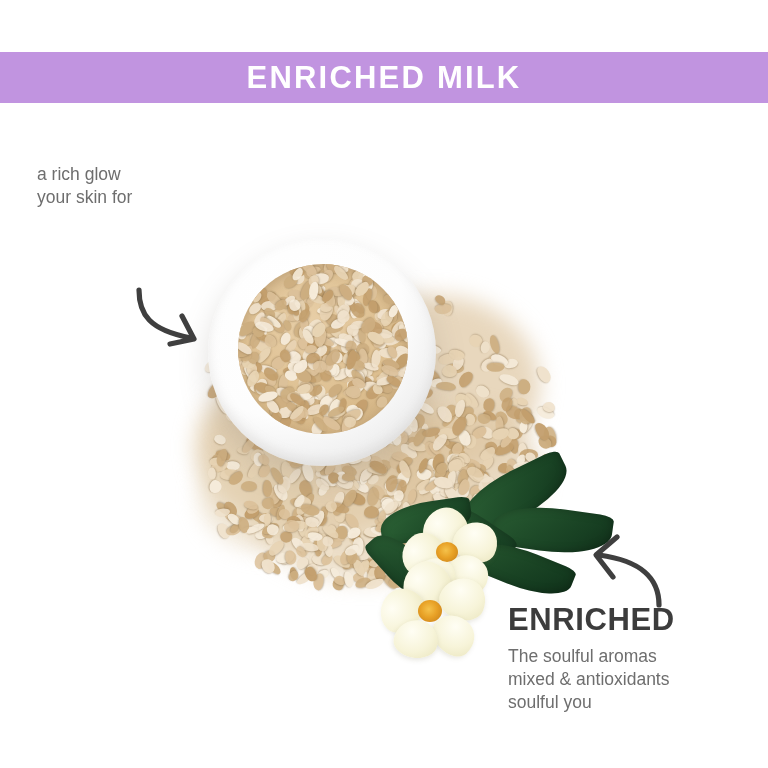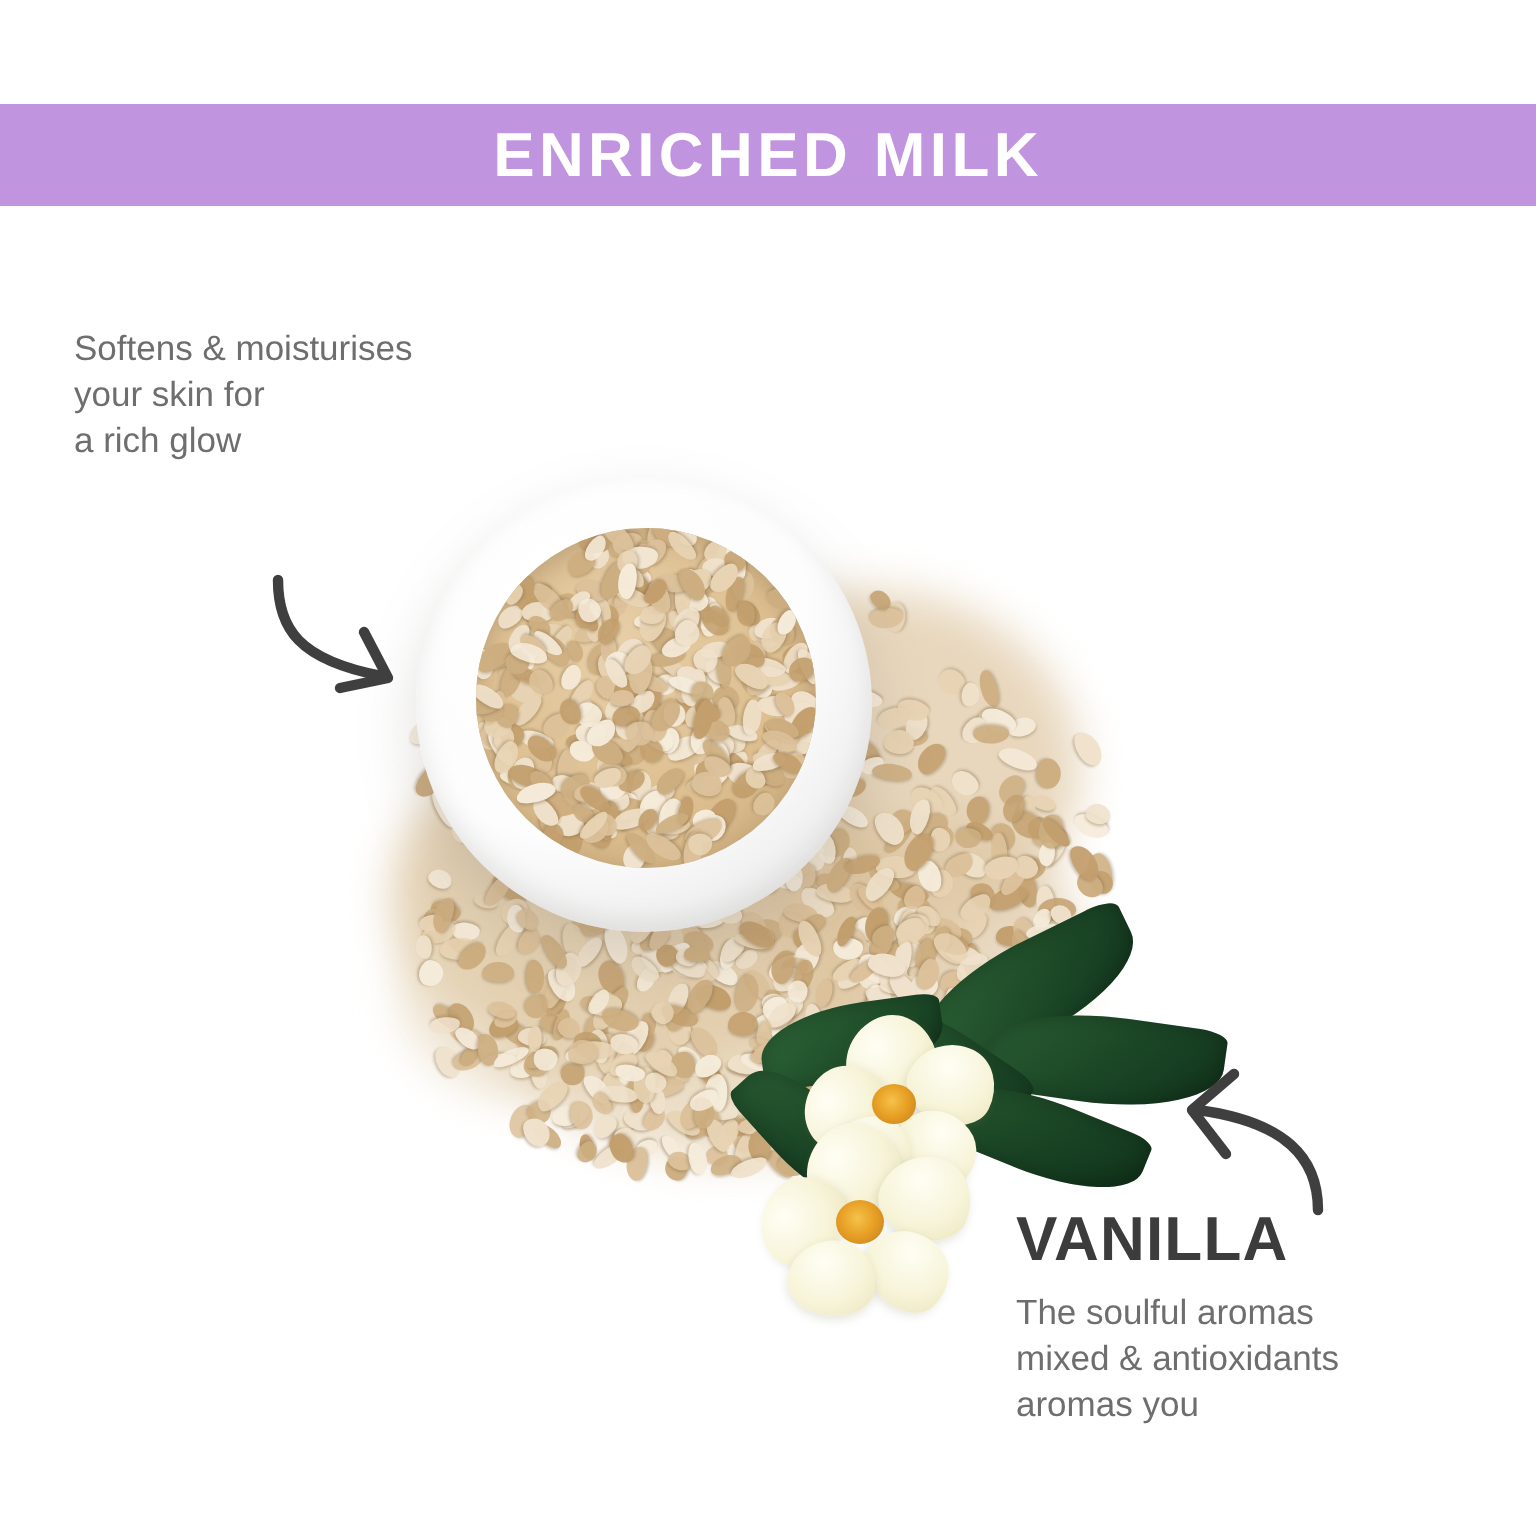--- a/index.html
+++ b/index.html
@@ -1095,32 +1095,31 @@
             <div class="flake" style="left: 93.5286px; top: 4.5308px; width: 17.8955px; height: 8.15022px; transform: rotate(225.786deg); background: rgb(232, 212, 180); opacity: 0.918614; box-shadow: rgba(140, 115, 80, 0.45) 0px 1px 1.5px;"></div>
             <div class="flake" style="left: 17.4349px; top: 57.6471px; width: 18.6324px; height: 8.95433px; transform: rotate(15.7115deg); background: rgb(246, 236, 219); opacity: 0.85924; box-shadow: rgba(140, 115, 80, 0.45) 0px 1px 1.5px;"></div>
           </div>
       </div>
     </div>
 
   </div>
 
   <div class="block" id="oat-block">
     <div class="block-body">
-      <div>Softens &amp; moisturises</div>
+      <div>a rich glow</div>
       <div>your skin for</div>
-      <div>a rich glow</div>
     </div>
   </div>
 
   <div class="block" id="vanilla-block">
-    <h2 class="block-heading">VANILLA</h2>
+    <h2 class="block-heading">ENRICHED</h2>
     <div class="block-body">
       <div>The soulful aromas</div>
       <div>mixed &amp; antioxidants</div>
-      <div>aromas you</div>
+      <div>soulful you</div>
     </div>
   </div>
 
   <svg class="arrow-svg" id="arrow-oat" width="90" height="80" viewBox="0 0 90 80">
     <path class="arrow-stroke" d="M14,10 C14,34 24,50 66,58"></path>
     <path class="arrow-stroke" d="M57,36 L69,59 L45,64"></path>
   </svg>
 
   <svg class="arrow-svg" id="arrow-vanilla" width="90" height="80" viewBox="0 0 90 80">
     <path class="arrow-stroke" d="M74,72 C74,46 58,28 14,22"></path>

